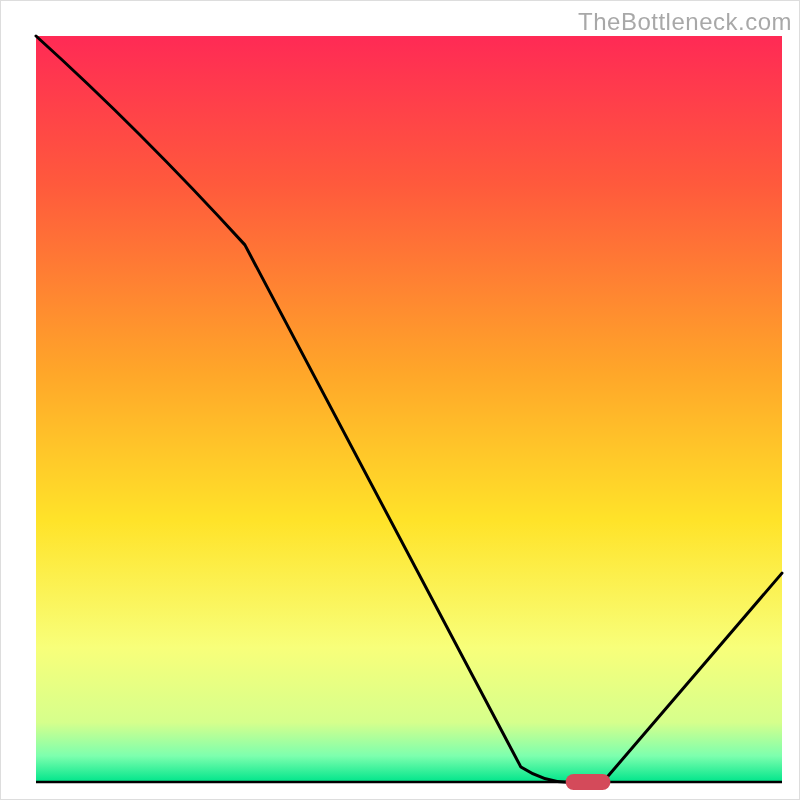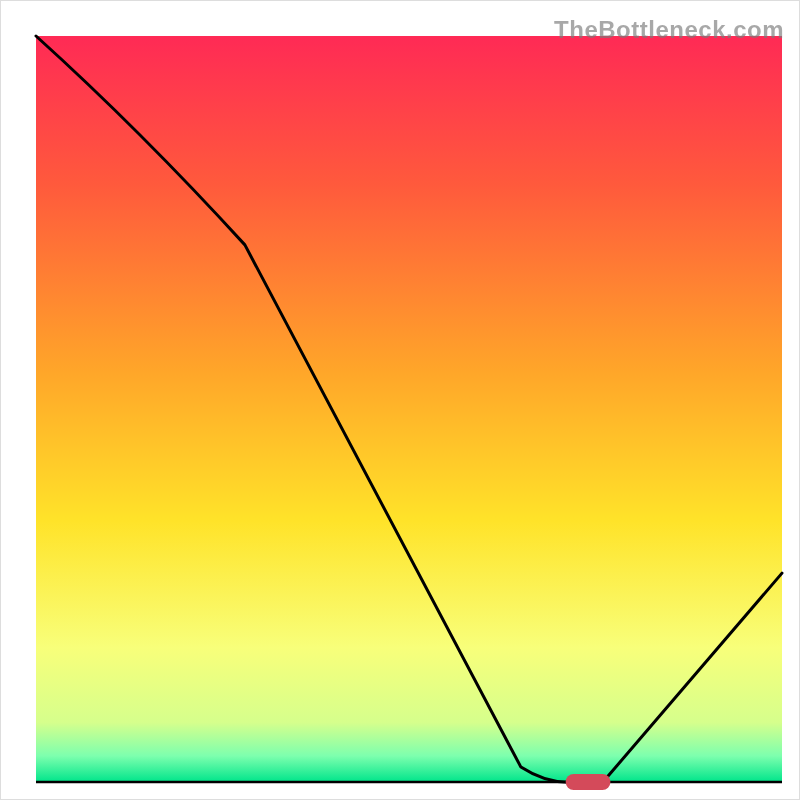--- a/index.html
+++ b/index.html
@@ -12,28 +12,27 @@
   }
   .stage {
     position: relative;
     width: 800px;
     height: 800px;
     background: #ffffff;
   }
   .watermark {
     position: absolute;
     top: 8px;
-    right: 16px;
+    right: 8px;
     font-size: 24px;
-    font-weight: bold;
+    font-weight: normal;
     color: #7a7a7a;
     opacity: 0.65;
     letter-spacing: 0.5px;
     user-select: none;
-    margin-top: 8px;
   }
   svg {
     display: block;
   }
 </style>
 </head>
 <body>
 
 <div class="stage">
 

